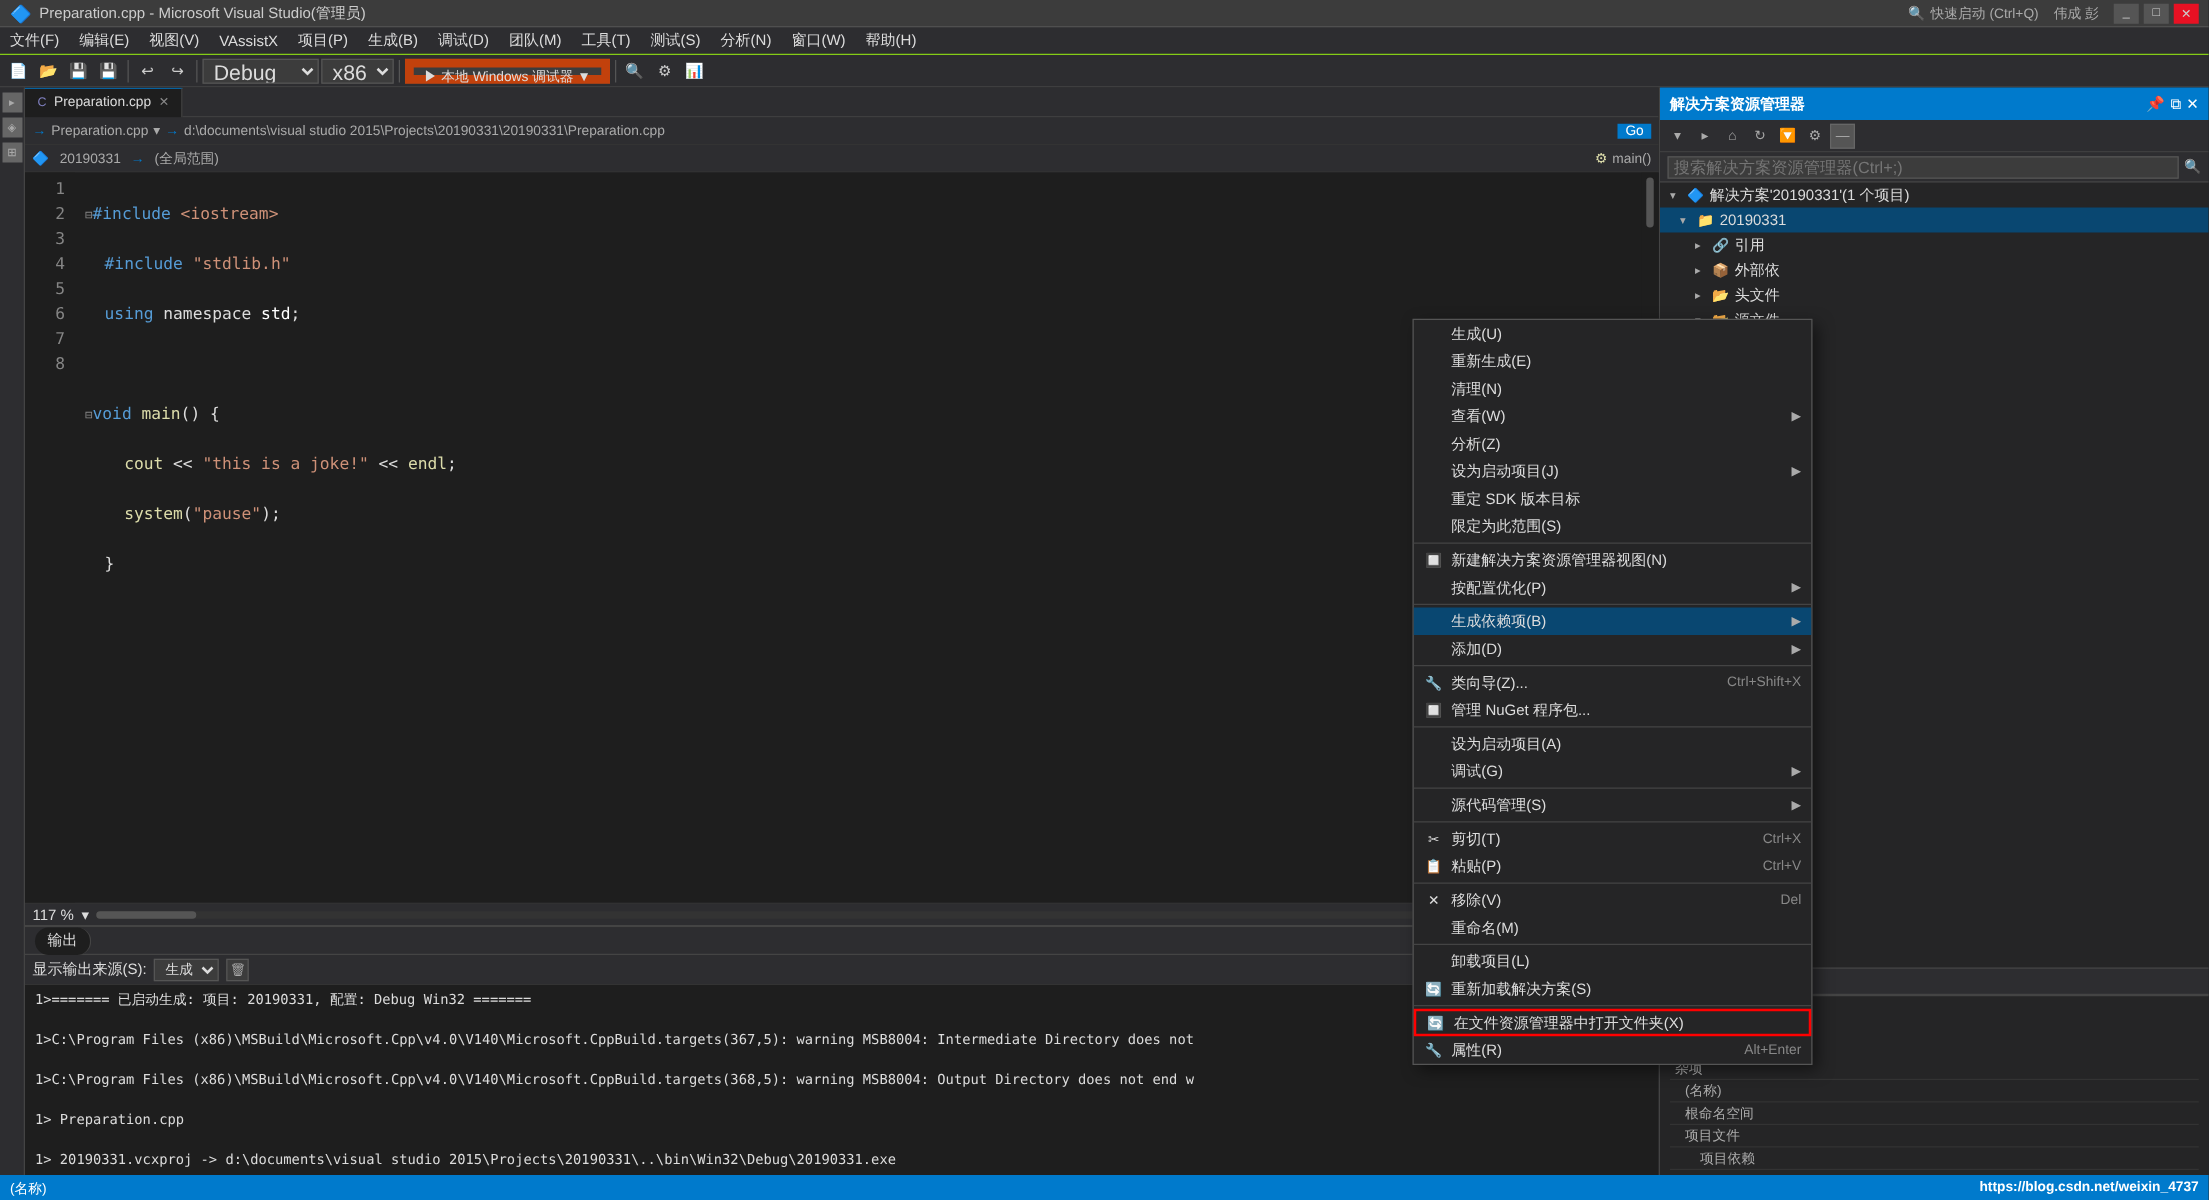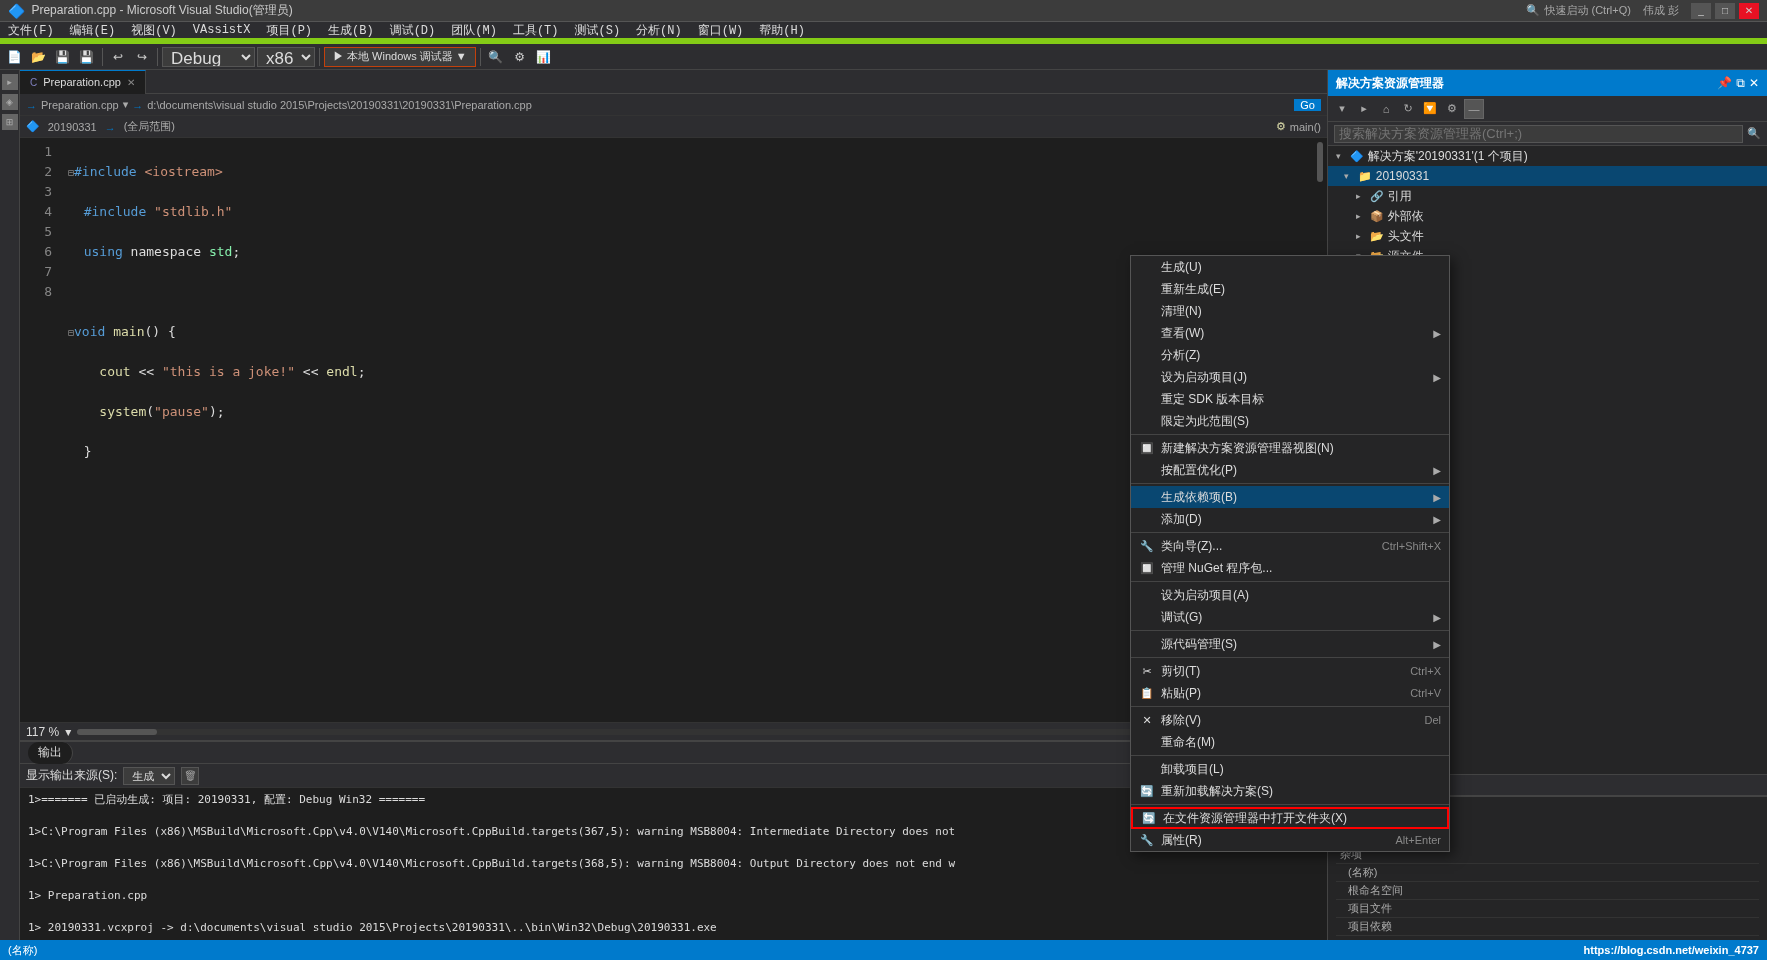--- a/index.html
+++ b/index.html
@@ -35,22 +35,21 @@
       cursor: pointer; font-size: 10px; display: flex; align-items: center; justify-content: center;
     }
     .title-ctrl-btn.close { background: #e81123; }
 
     
     .menu-bar {
       height: 22px;
       background: #2d2d30;
       display: flex;
       align-items: center;
-      border-bottom: 6px solid #84cc16;
-      font-family: Liberation Mono, monospace;
+      border-bottom: 1px solid #84cc16;
     }
     .menu-item {
       padding: 0 8px;
       height: 100%;
       display: flex;
       align-items: center;
       cursor: pointer;
       font-size: 12px;
       color: #dcdcdc;
     }
@@ -193,21 +192,21 @@
       line-height: 20px;
       color: #dcdcdc;
       white-space: pre;
       overflow: hidden;
     }
     .code-line { height: 20px; display: block; }
     .kw { color: #569cd6; }
     .str { color: #ce9178; }
     .fn { color: #dcdcaa; }
     .hdr { color: #ce9178; }
-    .ns { color: #86efac; }
+    .ns { color: #ffffff; }
     .tree-item {
       height: 20px;
       display: flex;
       align-items: center;
       padding-left: 8px;
       gap: 4px;
       cursor: pointer;
       color: #dcdcdc;
     }
     .tree-item.selected { background: #094771; }
@@ -329,21 +328,21 @@
   <div class="toolbar-separator"></div>
   <select class="toolbar-dropdown">
     <option>Debug</option>
     <option>Release</option>
   </select>
   <select class="toolbar-dropdown">
     <option>x86</option>
     <option>x64</option>
   </select>
   <div class="toolbar-separator"></div>
-  <button style="height:20px;background:#3c3c3c;border:1px solid #c2410c;color:#dcdcdc;font-size:11px;padding:0 8px;cursor:pointer;">▶ 本地 Windows 调试器 ▼</button>
+  <button style="height:20px;background:#3c3c3c;border:7px solid #c2410c;color:#dcdcdc;font-size:11px;padding:0 8px;cursor:pointer;">▶ 本地 Windows 调试器 ▼</button>
   <div class="toolbar-separator"></div>
   <button class="toolbar-btn">🔍</button>
   <button class="toolbar-btn">⚙</button>
   <button class="toolbar-btn">📊</button>
 </div>
 
 <div style="display:flex; height:calc(960px - 22px - 22px - 26px - 20px); width:100%; position:relative;">
 
   <div class="activity-bar">
     <div class="activity-icon">▸</div>
@@ -549,21 +548,21 @@
           <span style="flex:1;color:#dcdcdc;padding-left:4px;"></span>
         </div>
         <div style="display:flex;height:18px;align-items:center;border-bottom:1px solid #333;">
           <span style="width:80px;color:#aaa;padding-left:12px;">根命名空间</span>
           <span style="flex:1;color:#dcdcdc;padding-left:4px;"></span>
         </div>
         <div style="display:flex;height:18px;align-items:center;border-bottom:1px solid #333;">
           <span style="width:80px;color:#aaa;padding-left:12px;">项目文件</span>
           <span style="flex:1;color:#dcdcdc;padding-left:4px;"></span>
         </div>
-        <div style="display:flex;height:18px;align-items:center;border-bottom:1px solid #333;">
+        <div style="display:flex;height:18px;align-items:center;border-bottom:1px solid #333;text-align:center;">
           <span style="width:80px;color:#aaa;padding-left:12px;">项目依赖</span>
           <span style="flex:1;color:#dcdcdc;padding-left:4px;"></span>
         </div>
       </div>
     </div>
   </div>
 
   <div class="context-menu">
     <div class="ctx-item">
       <div class="ctx-item-left">

